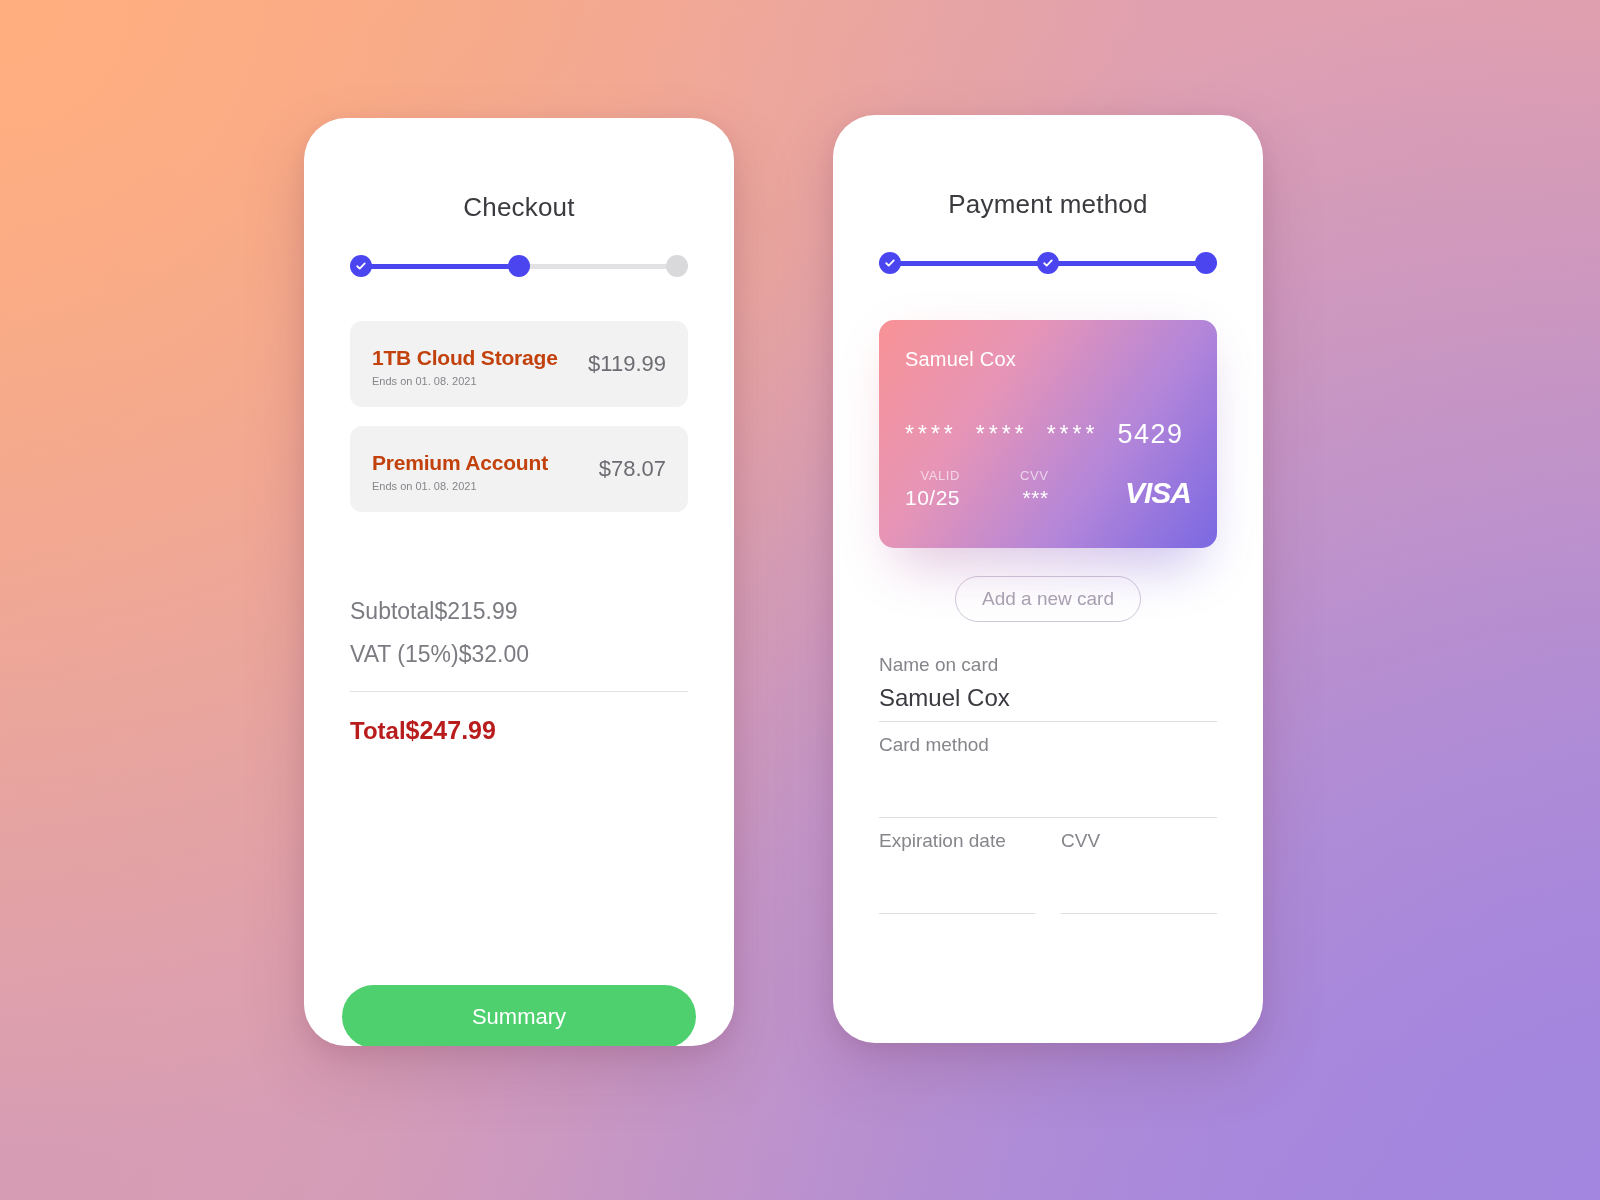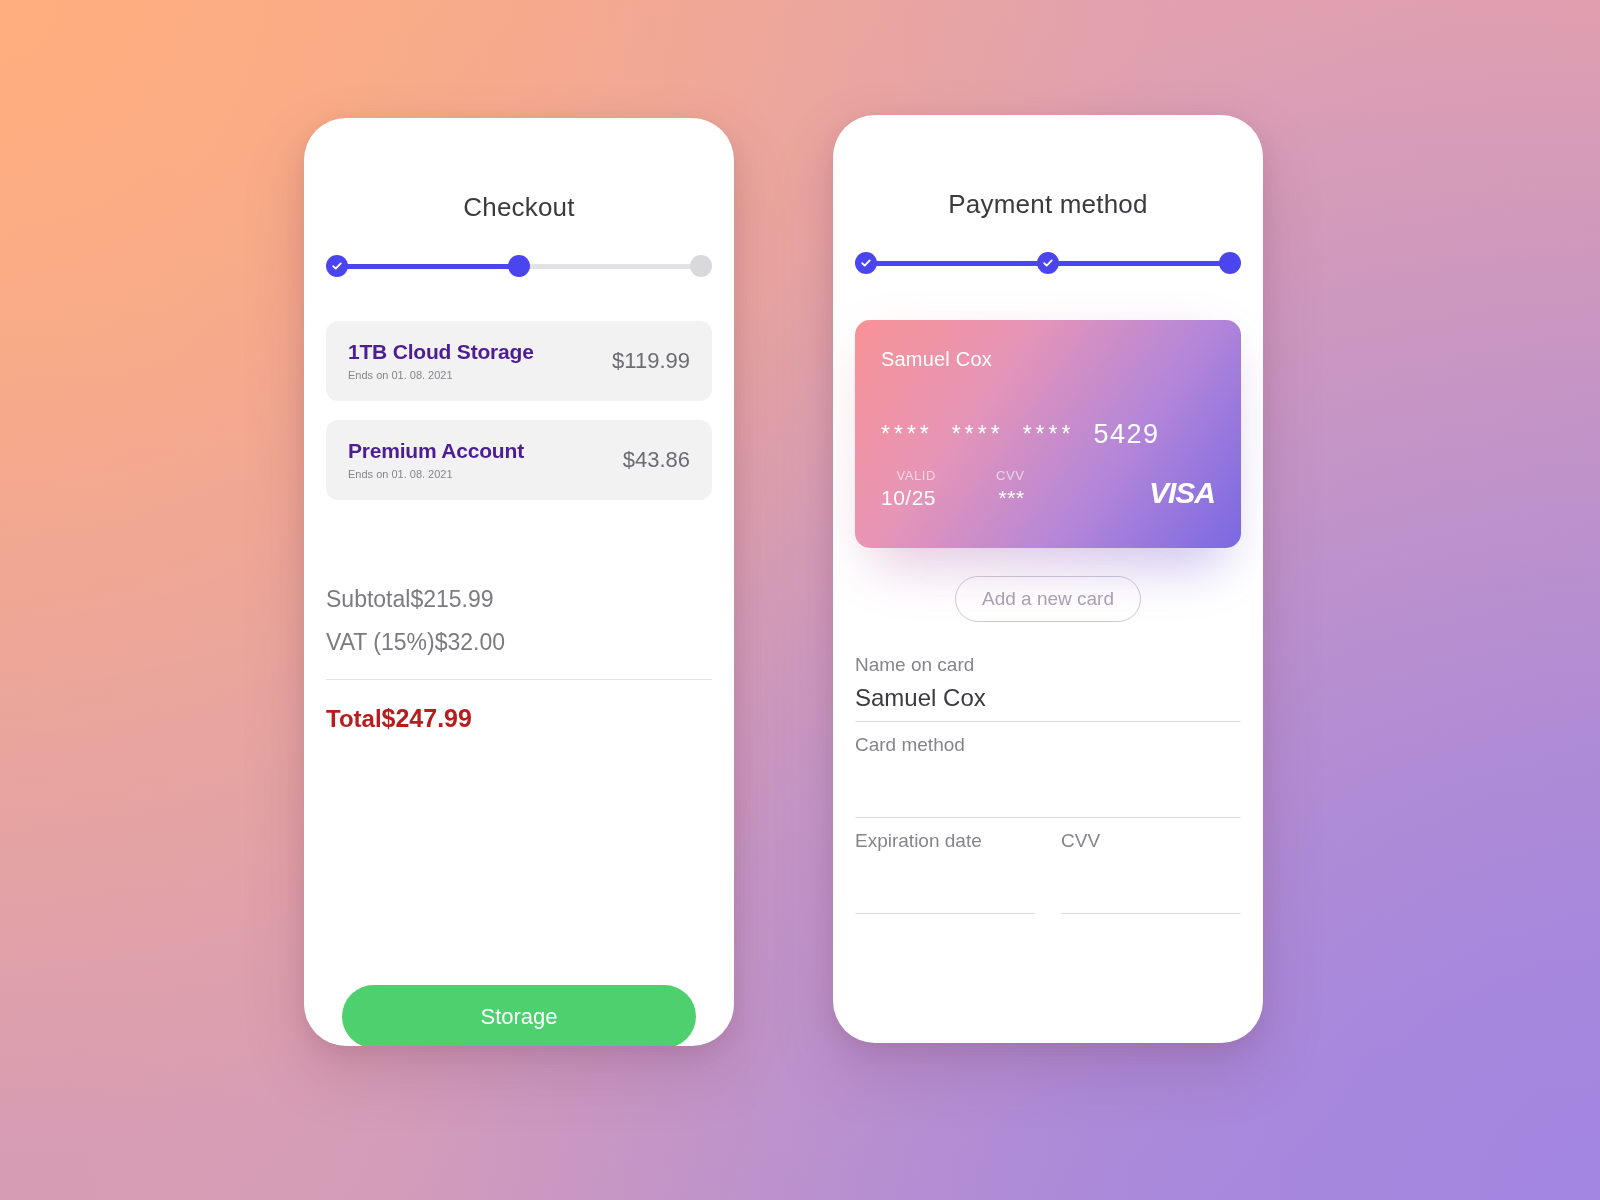--- a/index.html
+++ b/index.html
@@ -24,21 +24,21 @@
     position:absolute;
     width:430px; height:928px;
     background:#ffffff;
     border-radius:42px;
     box-shadow:0 26px 60px rgba(120,60,90,0.22), 0 6px 18px rgba(120,60,90,0.12);
     overflow:hidden;
   }
   #phone-left  { left:304px; top:118px; }
   #phone-right { left:833px; top:115px; }
 
-  .screen { position:relative; width:100%; height:100%; padding:0 22px; }
+  .screen { position:relative; width:100%; height:100%; padding:0 46px; }
 
   .screen-title {
     text-align:center;
     font-size:26px;
     color:#3a3a3f;
     font-weight:400;
     letter-spacing:.2px;
     margin-top:74px;
   }
 
@@ -85,22 +85,23 @@
   }
   .items { margin-top:42px; }
   .item {
     background:#f2f2f2;
     border-radius:12px;
     padding:19px 22px 20px 22px;
     display:flex; align-items:center; justify-content:space-between;
     margin-bottom:19px;
   }
   .item-name {
-    font-size:21px; font-weight:700; color:#4c1d95; letter-spacing:-.2px;
+    font-size:21px; font-weight:700; color:#c2410c; letter-spacing:-.2px;
     white-space:nowrap;
+    margin-top:6px;
   }
   .item-sub { font-size:11px; color:#85858b; margin-top:5px; }
   .item-price { font-size:22px; color:#6c6c72; white-space:nowrap; padding-left:10px; }
 
   
   .totals { margin-top:86px; }
   .trow {
     display:flex; justify-content:flex-start; align-items:baseline;
     font-size:23px; color:#7b7b81; margin-bottom:16px;
   }
@@ -221,42 +222,42 @@
             <div class="item-sub">Ends on 01. 08. 2021</div>
           </div>
           <div class="item-price">$119.99</div>
         </div>
 
         <div class="item">
           <div>
             <div class="item-name">Premium Account</div>
             <div class="item-sub">Ends on 01. 08. 2021</div>
           </div>
-          <div class="item-price">$43.86</div>
+          <div class="item-price">$78.07</div>
         </div>
 
       </div>
 
       <div class="totals">
         <div class="trow">
           <span>Subtotal</span>
           <span class="tval">$215.99</span>
         </div>
         <div class="trow">
           <span>VAT (15%)</span>
           <span class="tval">$32.00</span>
         </div>
         <div class="divider"></div>
         <div class="trow total">
           <span>Total</span>
           <span class="tval">$247.99</span>
         </div>
       </div>
 
-      <button class="cta">Storage</button>
+      <button class="cta">Summary</button>
 
     </div>
   </div>
 
   <div class="phone" id="phone-right">
     <div class="screen">
 
       <div class="screen-title">Payment method</div>
 
       <div class="stepper s3">

